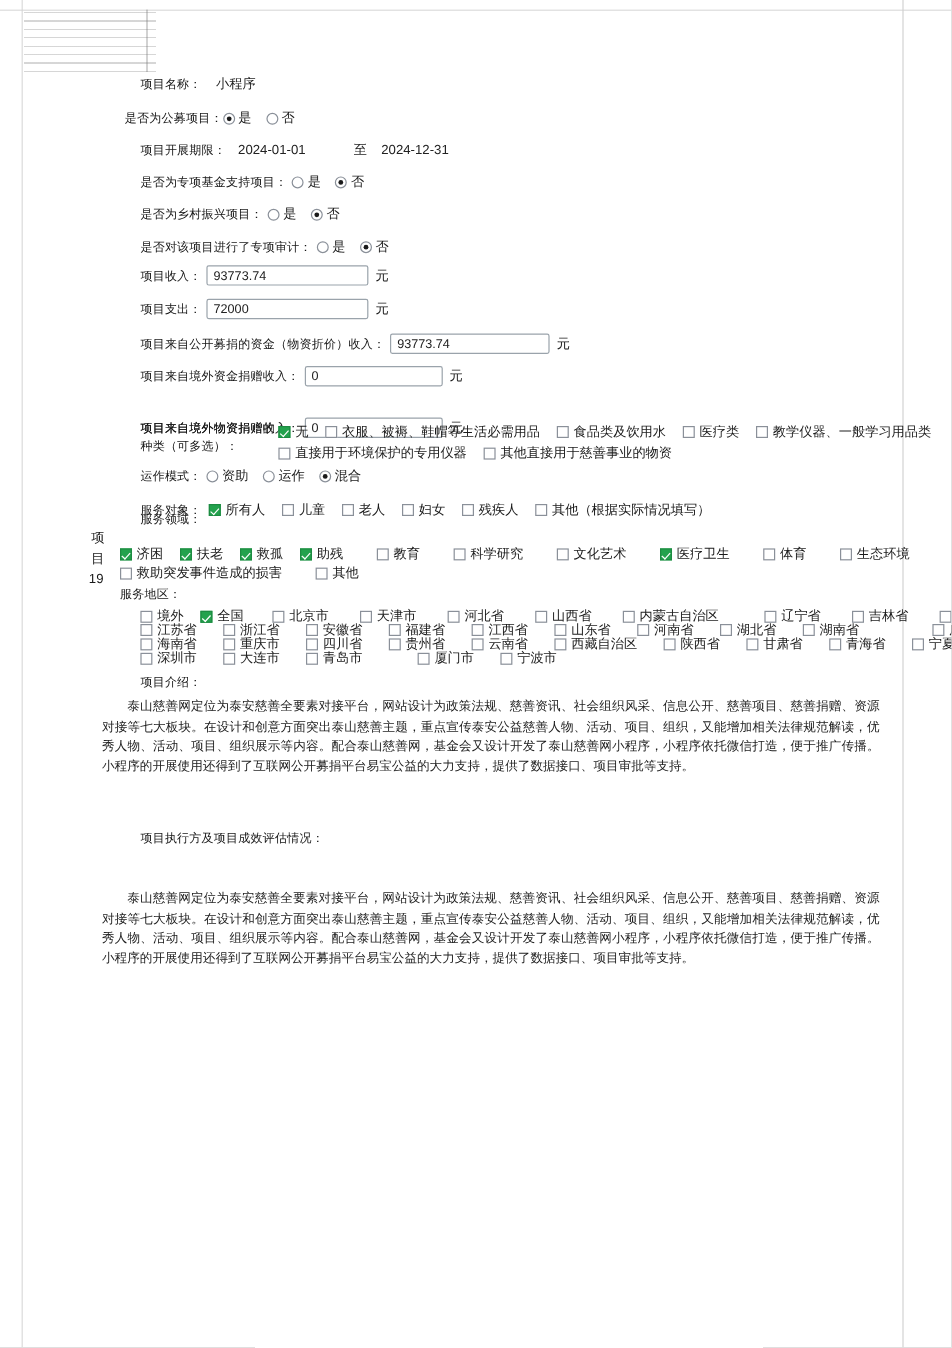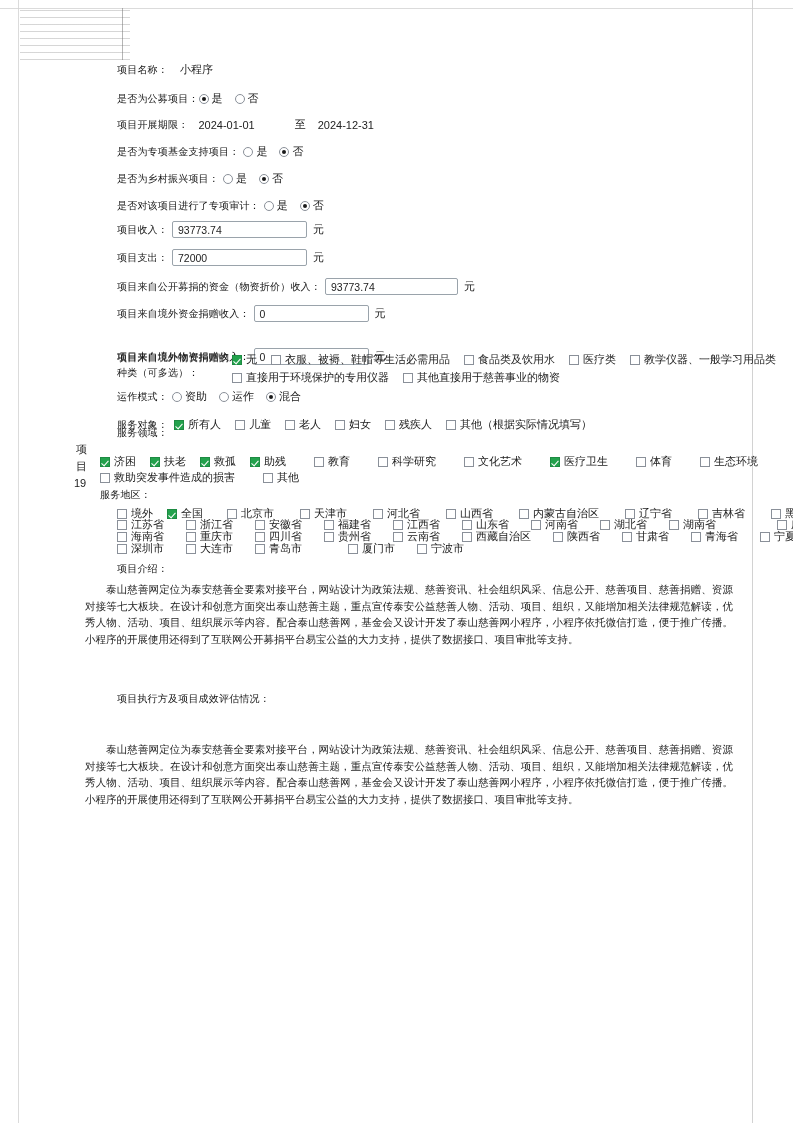--- a/index.html
+++ b/index.html
@@ -220,21 +220,21 @@
   <div class="scan-lines"></div>
   <div class="scan-vline"></div>
 
   <div class="content">
 
     <div class="row" style="left:117px; top:62px;">
       <span class="label">项目名称：</span>
       <span class="value-inline" style="margin-left:12px;">小程序</span>
     </div>
 
-    <div class="row" style="left:117px; top:91px;">
+    <div class="row" style="left:104px; top:91px;">
       <span class="label">是否为公募项目：</span>
       <span class="radio on"></span>
       <span class="radio-label">是</span>
       <span class="radio"></span>
       <span class="radio-label">否</span>
     </div>
 
     <div class="row" style="left:117px; top:117px;">
       <span class="label">项目开展期限：</span>
       <span class="value-inline" style="margin-left:10px;">2024-01-01</span>
@@ -456,21 +456,21 @@
           <span class="txt">河北省</span>
         </span>
       <span class="cb-item" style="margin-left:12px;">
           <span class="cb"></span>
           <span class="txt">山西省</span>
         </span>
       <span class="cb-item" style="margin-left:12px;">
           <span class="cb"></span>
           <span class="txt">内蒙古自治区</span>
         </span>
-      <span class="cb-item" style="margin-left:12px;justify-content:space-between;">
+      <span class="cb-item" style="margin-left:24px;justify-content:space-between;">
           <span class="cb"></span>
           <span class="txt">辽宁省</span>
         </span>
       <span class="cb-item" style="margin-left:12px;">
           <span class="cb"></span>
           <span class="txt">吉林省</span>
         </span>
       <span class="cb-item" style="margin-left:12px;">
           <span class="cb"></span>
           <span class="txt">黑龙江省</span>

